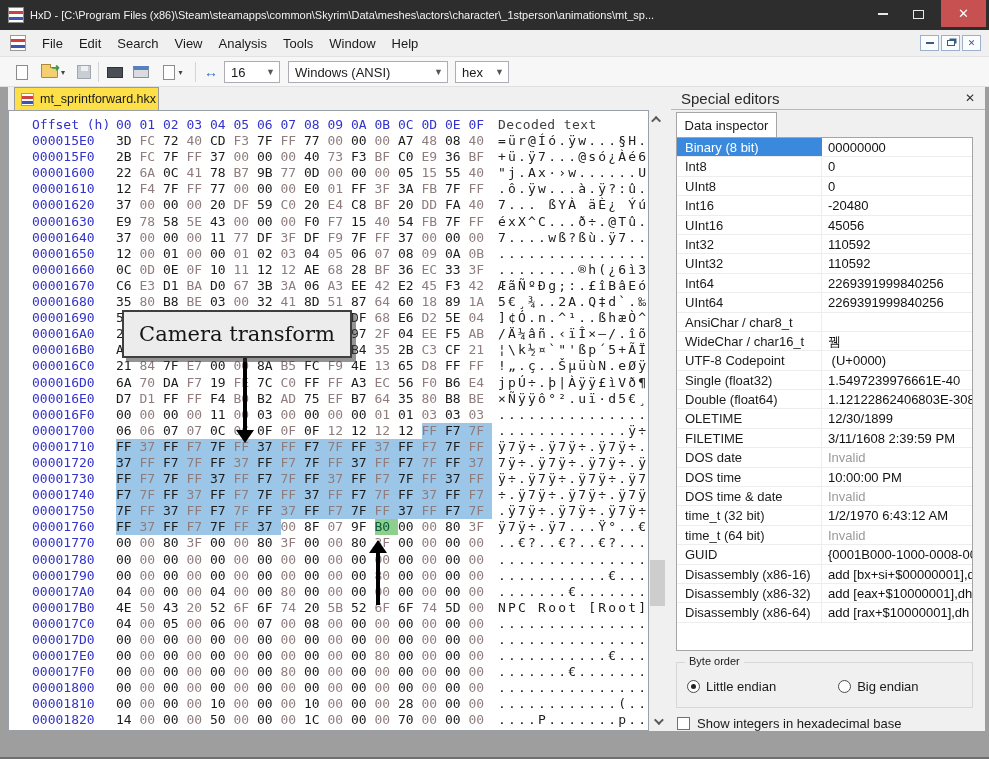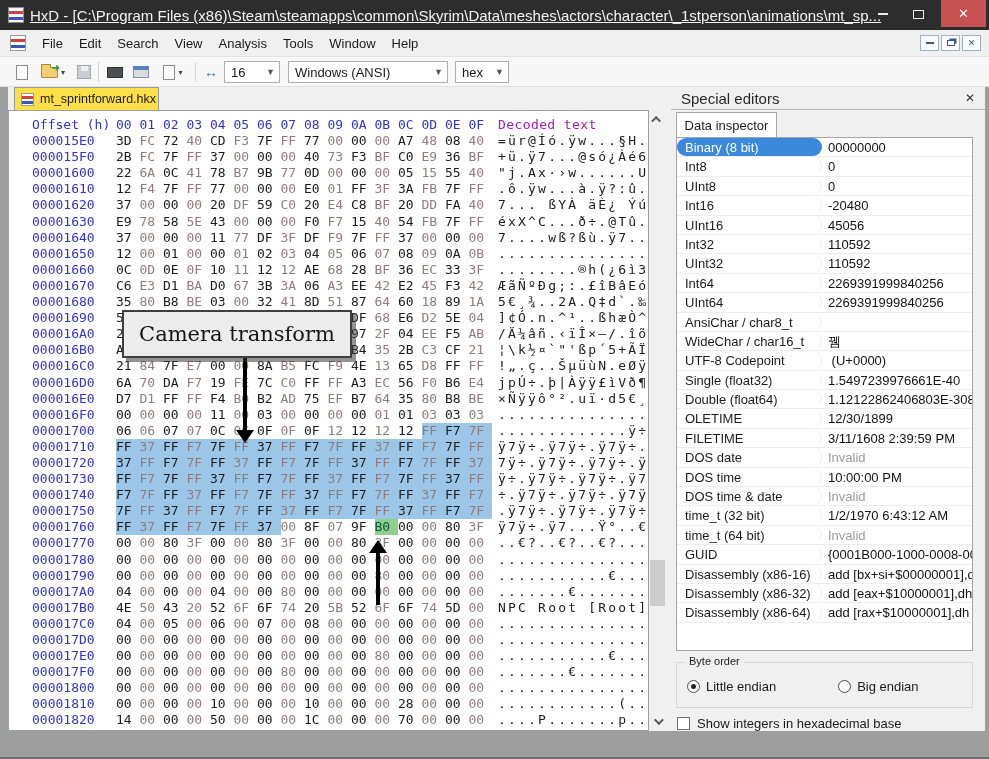--- a/index.html
+++ b/index.html
@@ -4,21 +4,21 @@
 <style>
   * { margin:0; padding:0; box-sizing:border-box; }
   html,body { background:#555; }
   #win {
     position:relative; width:989px; height:759px; overflow:hidden;
     font-family:"Liberation Sans", sans-serif; background:#9e9e9e;
     outline:1px solid #6f6f6f;
   }
   
   .titlebar { position:absolute; left:0; top:0; width:989px; height:30px; background:#2d2d2d; display:flex; align-items:center; }
-  .titlebar .title { color:#f2f2f2; font-size:15px; margin-left:6px; white-space:nowrap; overflow:hidden;text-decoration:underline; }
+  .titlebar .title { color:#f2f2f2; font-size:11px; margin-left:6px; white-space:nowrap; overflow:hidden; }
   .hxd-ico { width:16px; height:16px; margin-left:8px; flex:0 0 auto; border:1px solid #8a8a8a; background:
     linear-gradient(#fdfdfd 0 3px, #d04040 3px 6px, #fdfdfd 6px 9px, #3a56b0 9px 12px, #fdfdfd 12px 16px); }
   .cap-btn { position:absolute; top:0; height:28px; display:flex; align-items:center; justify-content:center; }
   .cap-min { right:89px; width:34px; }
   .cap-max { right:54px; width:34px; }
   .cap-close { right:3px; width:45px; height:27px; background:#c75050; }
   .cap-min .g { width:10px; height:2px; background:#e9e9e9; }
   .cap-max .g { width:11px; height:9px; border:1px solid #e9e9e9; }
   .cap-close .g { color:#fff; font-size:13px; line-height:13px; }
   
@@ -59,21 +59,21 @@
     font-family:"DejaVu Sans Mono", monospace; font-size:13px; font-weight:400; color:#1c1c1c; }
   .hexhdr { margin-top:6px; height:20px; }
   .hexrow, .hexhdr { display:flex; padding-left:23px; line-height:16.1px; height:16.1px; white-space:pre; }
   .hexhdr { color:#3333cc; }
   .off { width:84px; flex:0 0 auto; color:#3333cc; }
   .byte { width:23.5px; flex:0 0 auto; }
   .byte.odd { color:#8f7d7d; }
   .byte.sel { background:#9cc6e8; }
   .byte.green { background:#8ecf8e; color:#0a5a3c; }
   .dec { margin-left:6px; letter-spacing:2.2px; color:#202020; }
-  .hexhdr .dec { letter-spacing:0.4px; color:#a21caf;text-align:center; }
+  .hexhdr .dec { letter-spacing:0.4px; color:#404040;text-align:center; }
   
   .vscroll { position:absolute; left:649px; top:111px; width:17px; height:619px; background:#f0f0f0; }
   .vs-arrow { position:absolute; left:0; width:17px; height:17px; display:flex; align-items:center; justify-content:center; }
   .chev { width:7px; height:7px; border-left:2px solid #5a5a5a; border-top:2px solid #5a5a5a; }
   .chev.up { transform:rotate(45deg) translateY(2px); }
   .chev.down { transform:rotate(225deg) translateY(2px); }
   .vs-thumb { position:absolute; left:1px; top:449px; width:15px; height:46px; background:#cdcdcd; }
   
   .callout { position:absolute; background:#ececec; border:2px solid #3f3f3f; box-shadow:4px 4px 0 rgba(60,60,60,0.55);
     display:flex; align-items:center; justify-content:center; font-family:"DejaVu Serif", serif; font-size:21px; color:#161616; z-index:30; }
@@ -87,21 +87,21 @@
   .head2 { left:369px; top:540px; border-left:9px solid transparent; border-right:9px solid transparent; border-bottom:13px solid #000; }
   
   .panel-hdr { position:absolute; left:671px; top:87px; width:314px; height:23px; background:#f0f0f0; border-bottom:1px solid #b8b8b8; display:flex; align-items:center; }
   .panel-hdr .pt { font-size:15px; color:#2a2a2a; margin-left:10px; flex:1; }
   .panel-hdr .px { font-size:12px; color:#333; margin-right:10px; }
   .panel { position:absolute; left:671px; top:110px; width:314px; height:621px; background:#f0f0f0; }
   .ins-tab { position:absolute; left:5px; top:2px; width:101px; height:25px; background:#fff; border:1px solid #a5a5a5; border-bottom:none;
     font-size:13px; color:#1a1a1a; display:flex; align-items:center; justify-content:center; }
   .ins-grid { position:absolute; left:5px; top:27px; width:297px; height:514px; background:#fff; border:1px solid #a5a5a5; overflow:hidden; }
   .insrow { display:flex; height:19.4px; line-height:19.4px; font-size:13px; border-bottom:1px solid #ededed; }
-  .inslabel { width:145px; flex:0 0 auto; padding-left:8px; color:#1a1a1a; border-right:1px solid #ededed; white-space:nowrap; overflow:hidden;border-radius:9px; }
+  .inslabel { width:145px; flex:0 0 auto; padding-left:8px; color:#1a1a1a; border-right:1px solid #ededed; white-space:nowrap; overflow:hidden; }
   .insvalue { flex:1; padding-left:6px; color:#111; white-space:pre; overflow:hidden; }
   .insrow.selected .inslabel { background:#3a89dd; color:#fff; border-right-color:#3a89dd; }
   .insvalue.invalid { color:#9a9a9a; }
   .groupbox { position:absolute; left:5px; top:552px; width:297px; height:46px; border:1px solid #d7d7d7; }
   .groupbox .gl { position:absolute; left:8px; top:-8px; background:#f0f0f0; padding:0 4px; font-size:11px; color:#1a1a1a; }
   .radio-row { position:absolute; left:10px; top:16px; width:280px; display:flex; font-size:13px; color:#1a1a1a; align-items:center; }
   .radio { width:13px; height:13px; border:1px solid #4a4a4a; border-radius:50%; background:#fff; margin-right:6px; position:relative; flex:0 0 auto;}
   .radio.on:after { content:""; position:absolute; left:3px; top:3px; width:5px; height:5px; border-radius:50%; background:#222; }
   .radio-lbl2 { margin-left:62px; display:flex; align-items:center; }
   .chk-row { position:absolute; left:6px; top:606px; display:flex; align-items:center; font-size:13px; color:#1a1a1a; }

